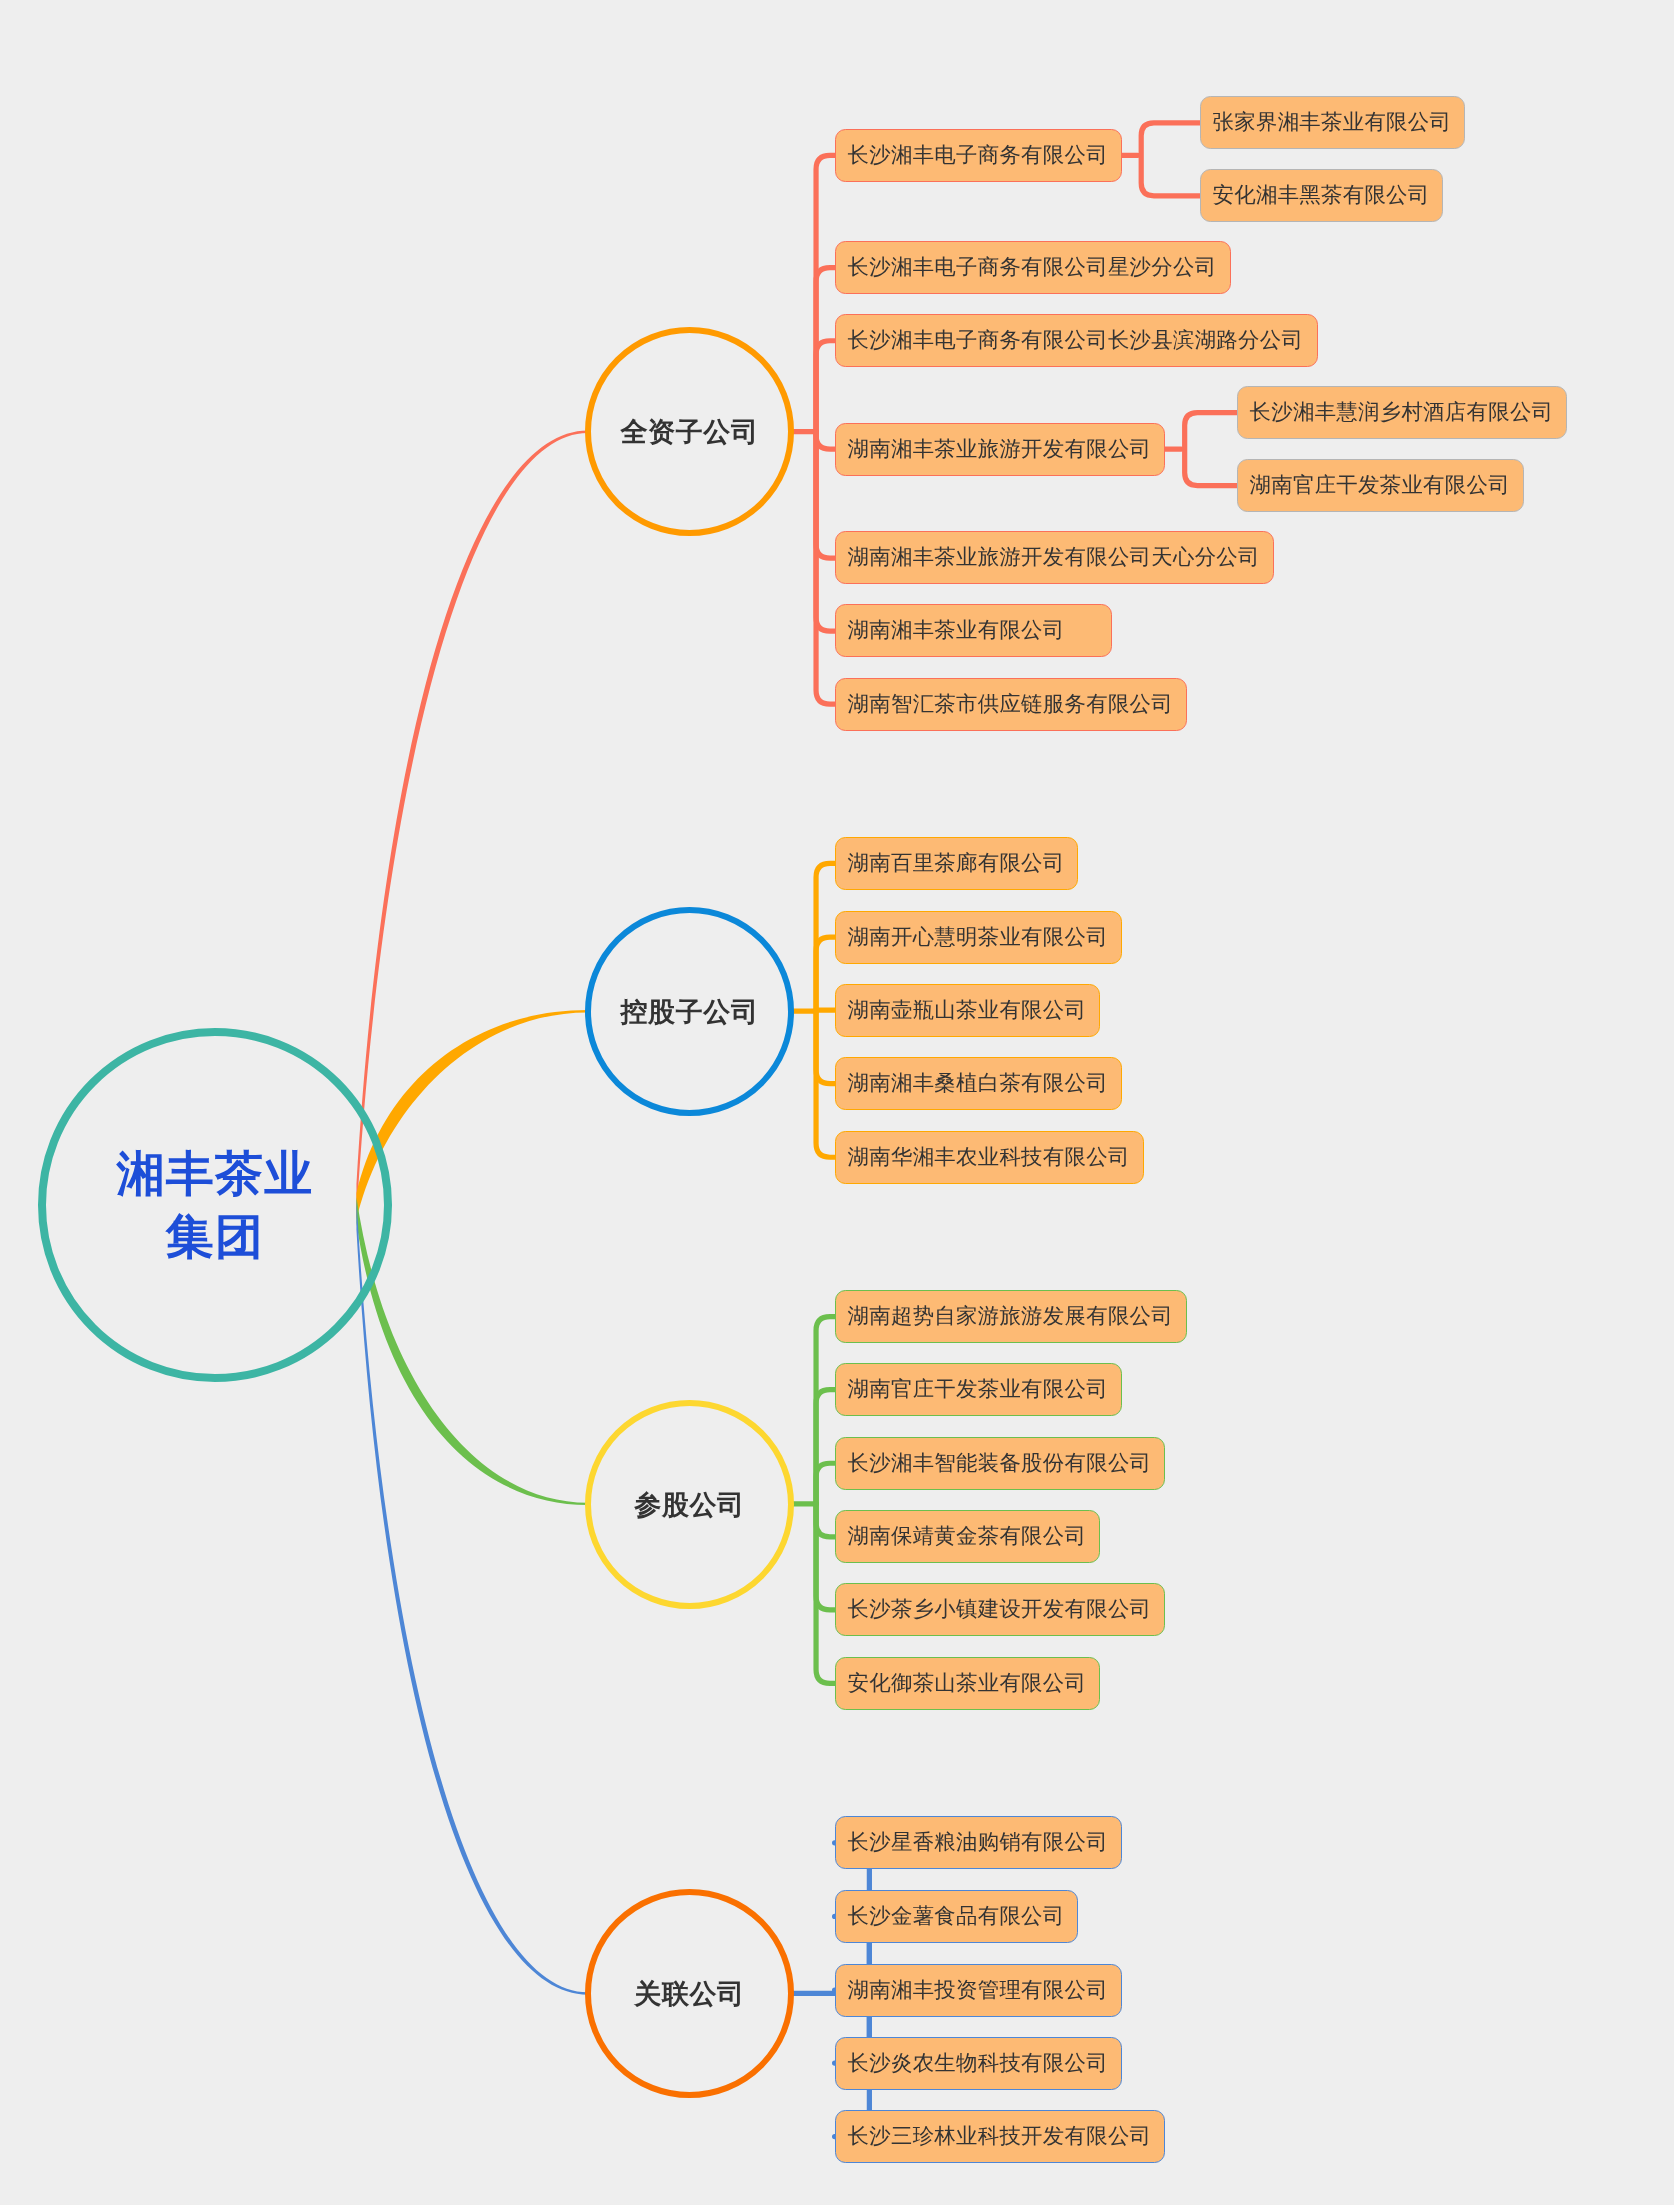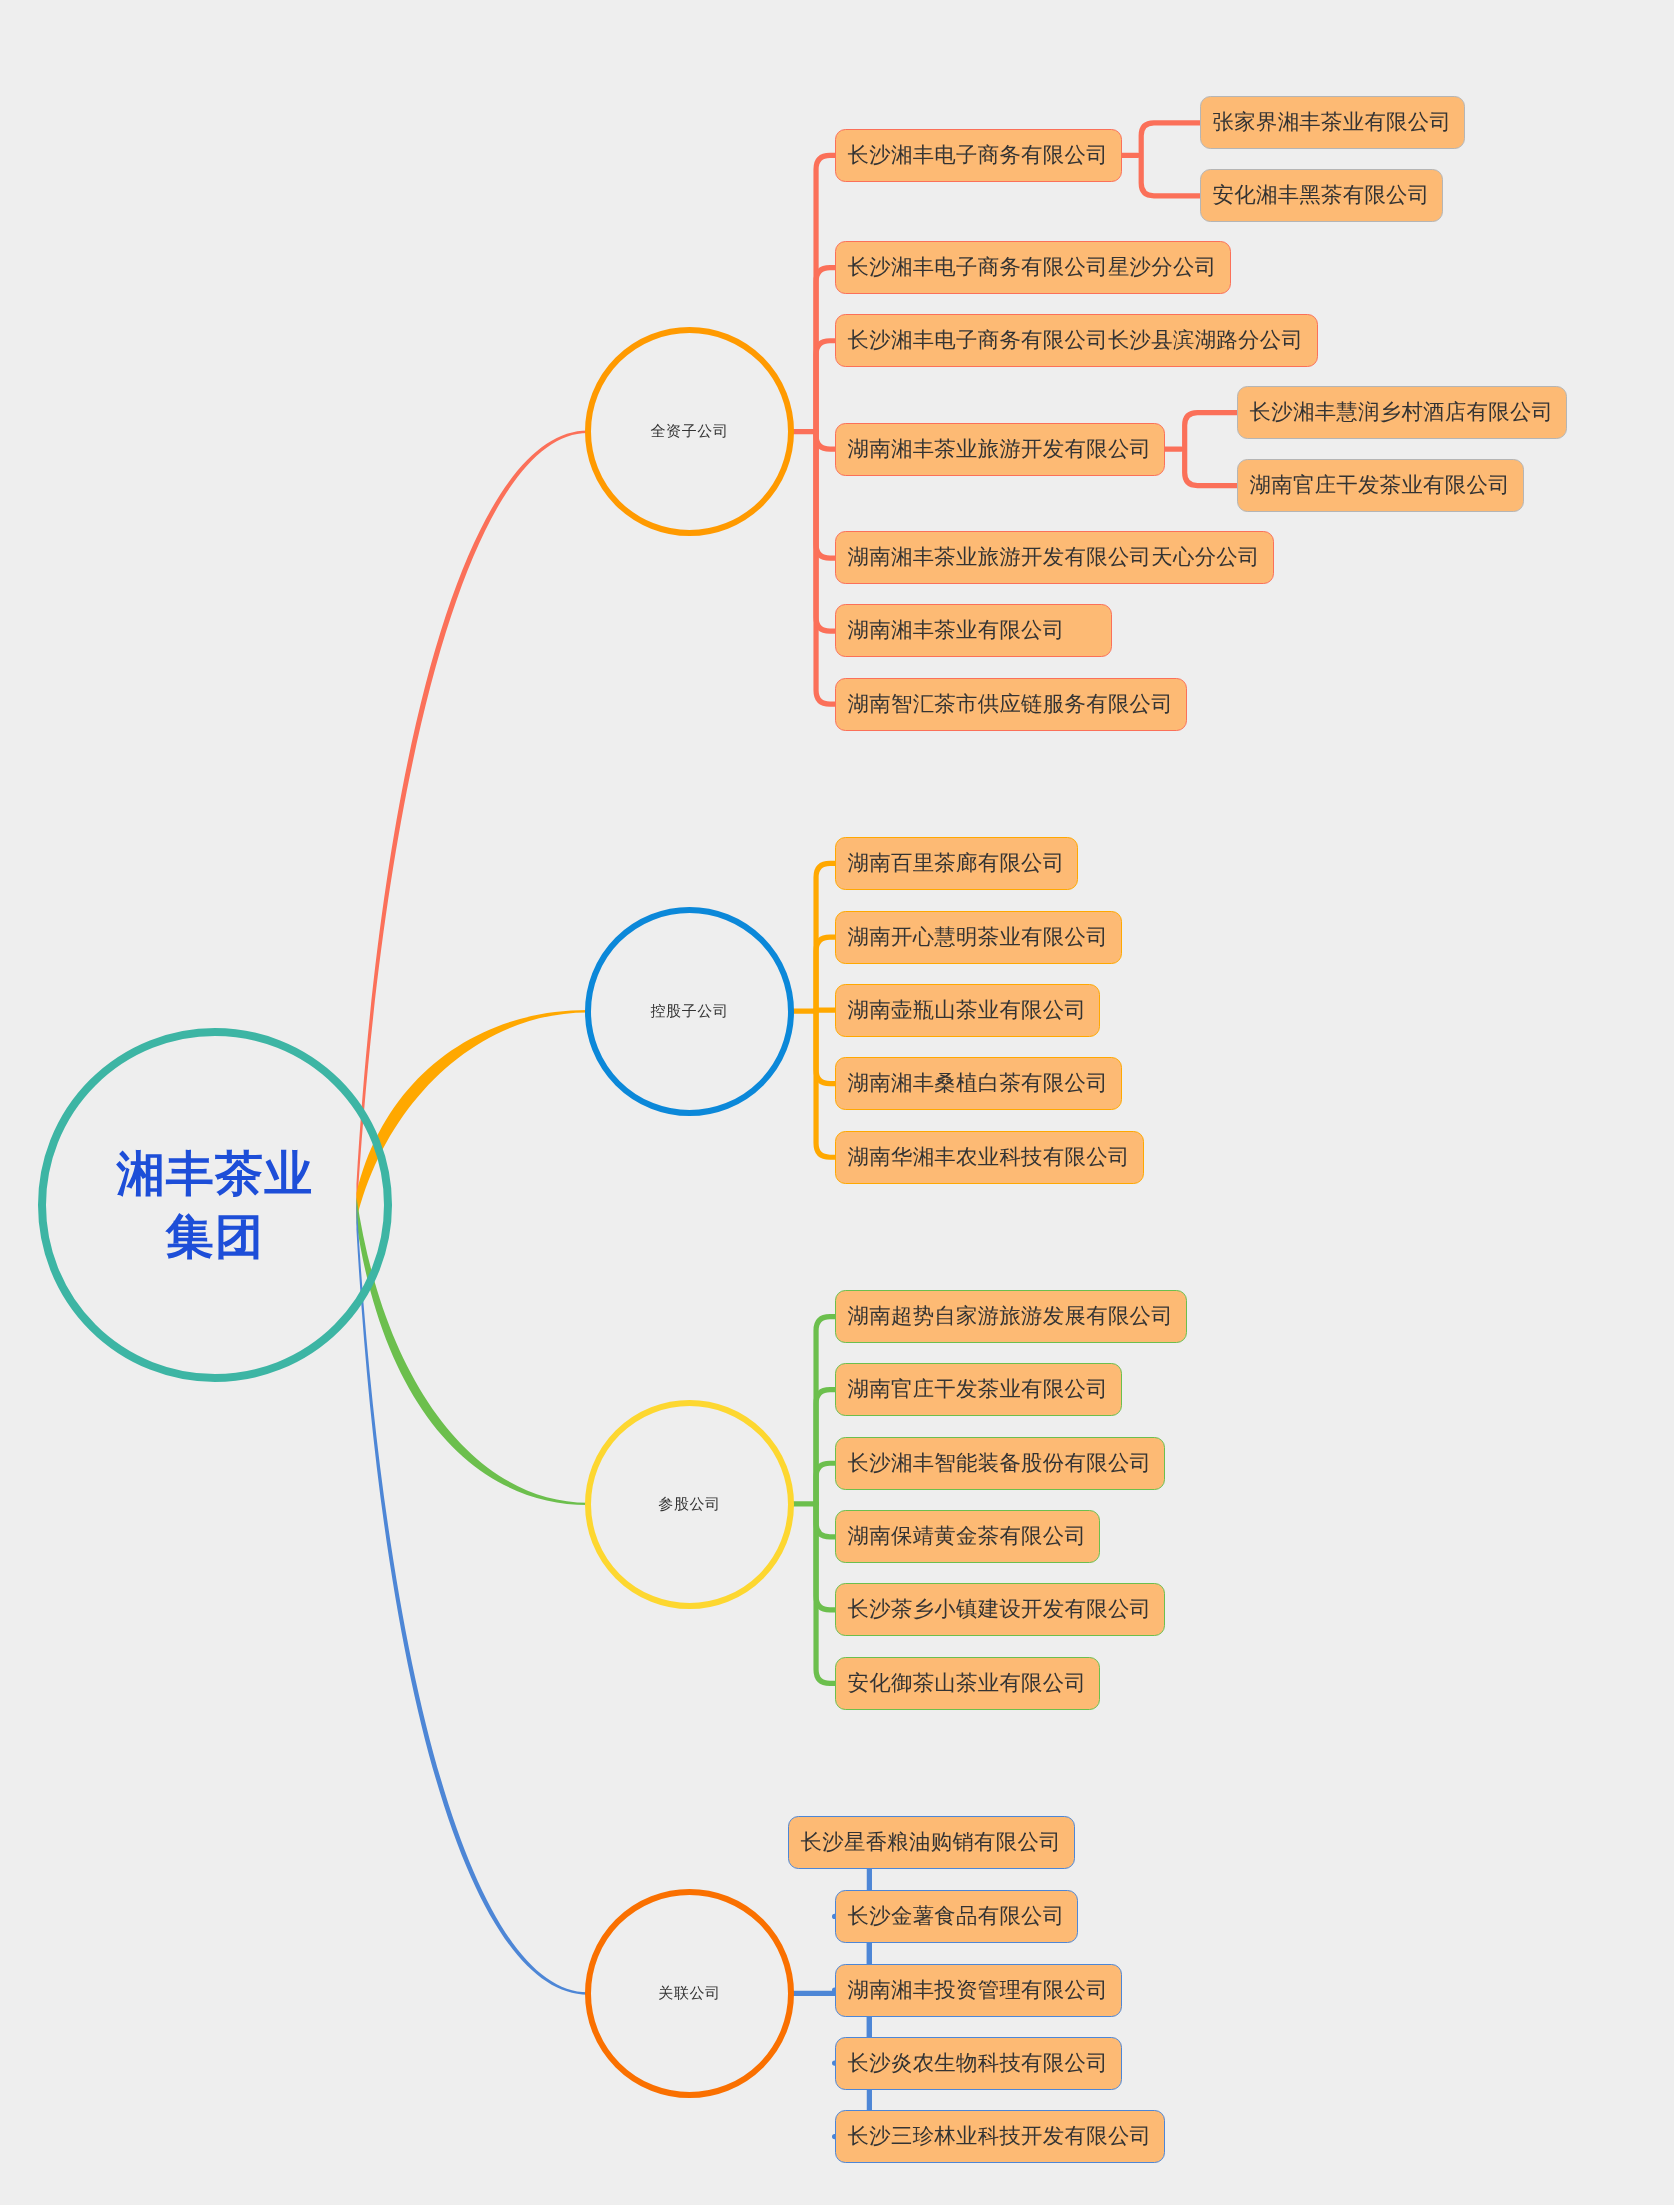--- a/index.html
+++ b/index.html
@@ -54,22 +54,22 @@
     box-sizing: border-box;
     border-radius: 50%;
     background: transparent;
     display: flex;
     align-items: center;
     justify-content: center;
     text-align: center;
     z-index: 4;
   }
   .cat-node .cat-label {
-    font-size: 15px;
-    font-weight: normal;
+    font-size: 27px;
+    font-weight: bold;
     color: #333333;
     letter-spacing: 0.6px;
   }
 
   
   .leaf {
     position: absolute;
     box-sizing: border-box;
     background: #fdba74;
     border: 1.7px solid #cccccc;
@@ -208,21 +208,21 @@
       </div>
       <div class="leaf" style="left: 835px; top: 1583px; width: 330px; height: 53px; border-color: rgb(108, 191, 77);">
         <span class="leaf-label">长沙茶乡小镇建设开发有限公司</span>
       </div>
       <div class="leaf" style="left: 835px; top: 1657px; width: 265px; height: 53px; border-color: rgb(108, 191, 77);">
         <span class="leaf-label">安化御茶山茶业有限公司</span>
       </div>
       <div class="cat-node" style="left: 585px; top: 1889px; width: 209px; height: 209px; border: 6.4px solid rgb(250, 112, 0);">
         <span class="cat-label">关联公司</span>
       </div>
-      <div class="leaf" style="left: 788px; top: 1816px; width: 287px; height: 53px; border-color: rgb(77, 134, 214);">
+      <div class="leaf" style="left: 835px; top: 1816px; width: 287px; height: 53px; border-color: rgb(77, 134, 214);">
         <span class="leaf-label">长沙星香粮油购销有限公司</span>
       </div>
       <div class="leaf" style="left: 835px; top: 1890px; width: 243px; height: 53px; border-color: rgb(77, 134, 214);">
         <span class="leaf-label">长沙金薯食品有限公司</span>
       </div>
       <div class="leaf" style="left: 835px; top: 1964px; width: 287px; height: 53px; border-color: rgb(77, 134, 214);">
         <span class="leaf-label">湖南湘丰投资管理有限公司</span>
       </div>
       <div class="leaf" style="left: 835px; top: 2037px; width: 287px; height: 53px; border-color: rgb(77, 134, 214);">
         <span class="leaf-label">长沙炎农生物科技有限公司</span>

